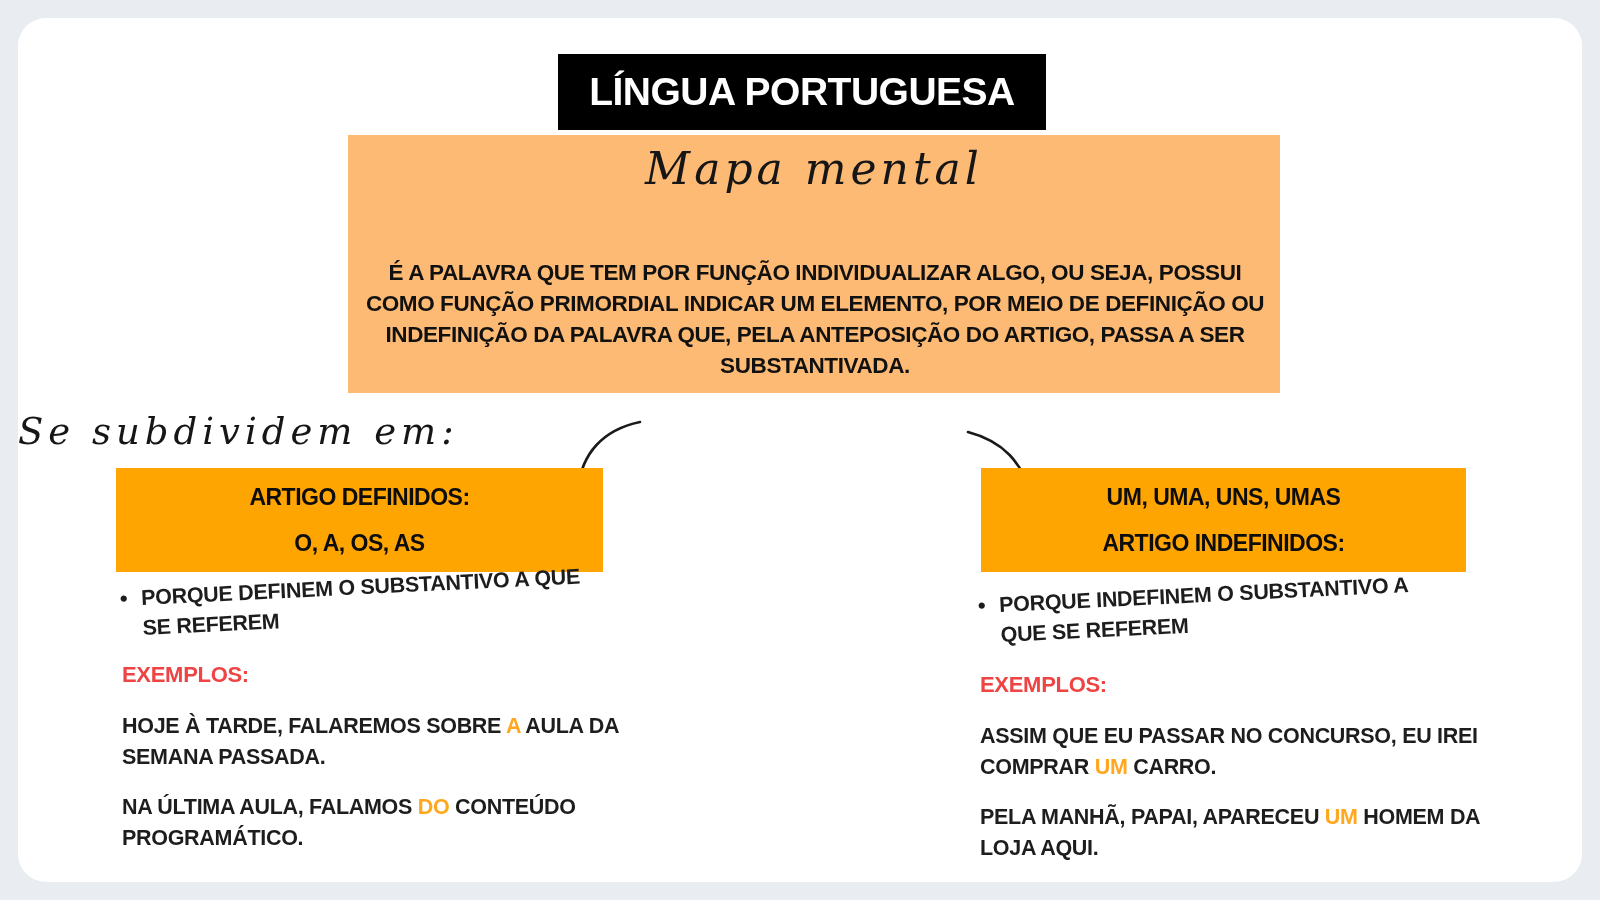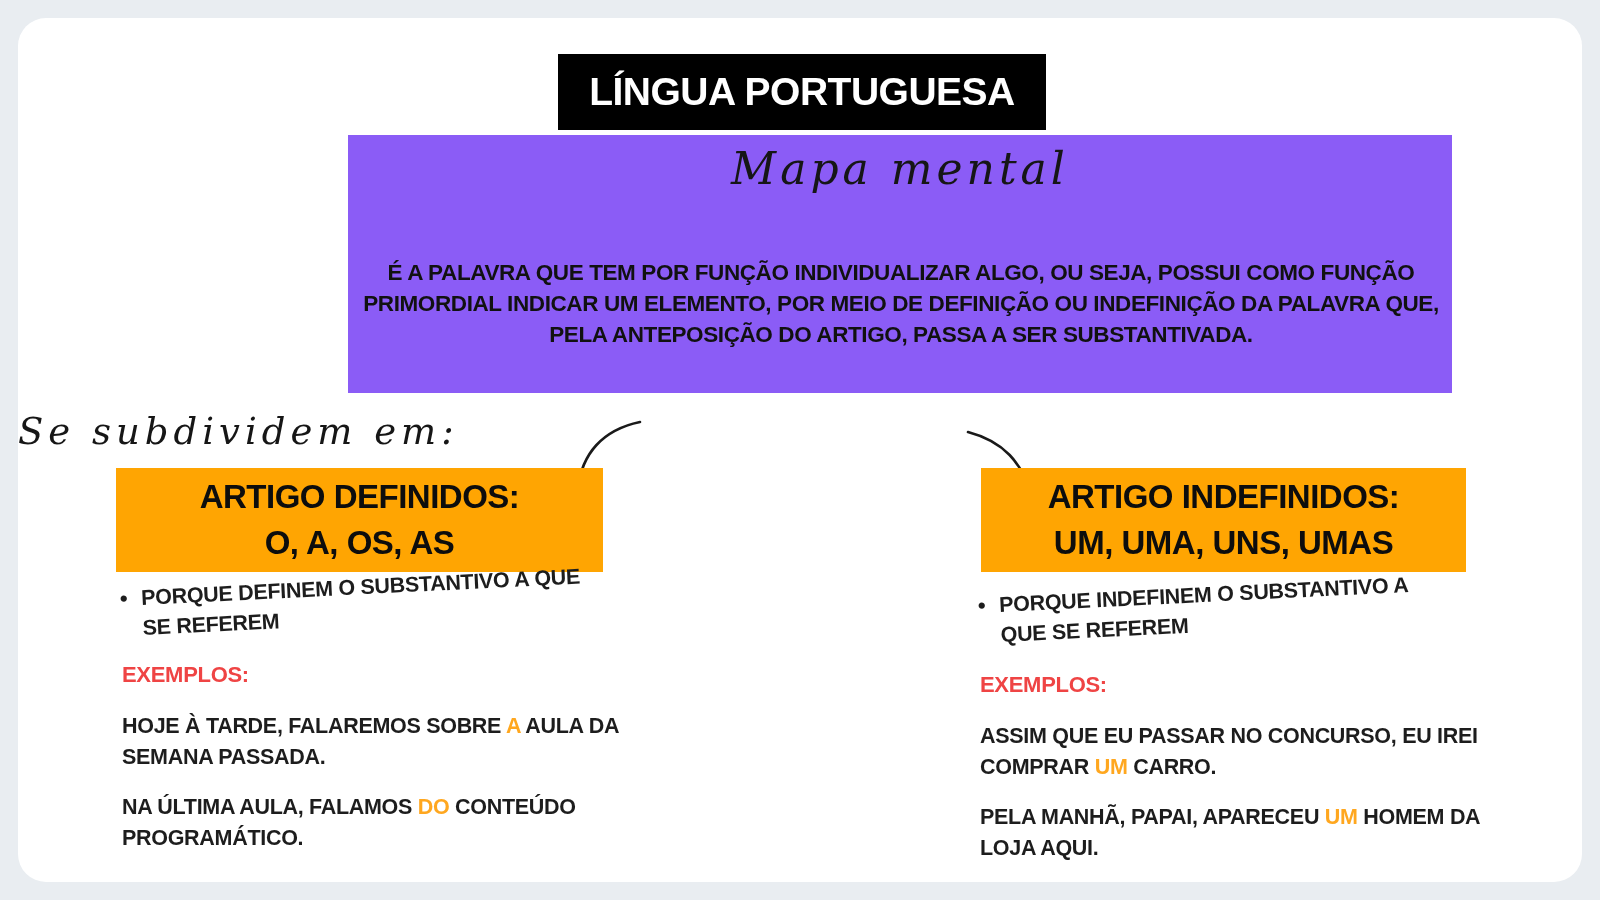--- a/index.html
+++ b/index.html
@@ -21,22 +21,22 @@
     left: 540px; top: 36px; width: 488px; height: 76px;
     background: #000000;
     display: flex; align-items: center; justify-content: center;
   }
   .black-header .title {
     color: #ffffff; font-size: 39px; font-weight: bold; letter-spacing: -0.5px;
     white-space: nowrap;
   }
 
   .main-orange {
-    left: 330px; top: 117px; width: 1104px; height: 258px;
-    background: #8b5cf6;
+    left: 330px; top: 117px; width: 932px; height: 258px;
+    background: #fdba74;
   }
   .script {
     font-family: "DejaVu Serif", serif;
     font-style: italic;
     color: #161616;
   }
   .script-mapa {
     left: 0; right: 0; top: 8px;
     text-align: center;
     font-size: 44px;
@@ -66,21 +66,21 @@
   .arrows-svg { left: 0; top: 0; width: 1600px; height: 900px; pointer-events: none; }
 
   .branch-box {
     top: 450px; height: 104px;
     background: #ffa502;
     display: flex; flex-direction: column; align-items: center; justify-content: center;
   }
   .branch-box.left  { left: 98px;  width: 487px; }
   .branch-box.right { left: 963px; width: 485px; }
   .branch-heading {
-    color: #0d0d0d; font-size: 33px; font-weight: bold;
+    color: #0d0d0d; font-size: 23px; font-weight: bold;
     line-height: 46px; letter-spacing: -0.5px; text-align: center;
     white-space: nowrap;
   }
 
   .bullet-item {
     display: flex; gap: 14px;
     color: #1d1d1d; font-size: 21.5px; font-weight: bold;
     line-height: 30px; letter-spacing: -0.3px;
   }
   .bullet-item .dot { font-size: 22px; line-height: 30px; }
@@ -128,22 +128,22 @@
     <path d="M 622 404 C 584 412 564 436 560 470" fill="none" stroke="#1a1a1a" stroke-width="2.6" stroke-linecap="round" marker-end="url(#arrowhead)"></path>
     <path d="M 950 414 C 988 424 1002 446 1013 472" fill="none" stroke="#1a1a1a" stroke-width="2.6" stroke-linecap="round" marker-end="url(#arrowhead)"></path>
   </svg>
 
   <div class="abs branch-box left">
     <div class="branch-heading">ARTIGO DEFINIDOS:</div>
     <div class="branch-heading">O, A, OS, AS</div>
   </div>
 
   <div class="abs branch-box right">
+    <div class="branch-heading">UM, UMA, UNS, UMAS</div>
     <div class="branch-heading">ARTIGO INDEFINIDOS:</div>
-    <div class="branch-heading">UM, UMA, UNS, UMAS</div>
   </div>
 
   <div class="abs bullet-item bullet-left">
     <span class="dot">•</span>
     <span>PORQUE DEFINEM O SUBSTANTIVO A QUE SE REFEREM</span>
   </div>
 
   <div class="abs exemplos-label exemplos-left">EXEMPLOS:</div>
 
   <div class="abs example ex-l1"><span>HOJE À TARDE, FALAREMOS SOBRE </span><span class="hl">A</span><span> AULA DA SEMANA PASSADA.</span></div>

